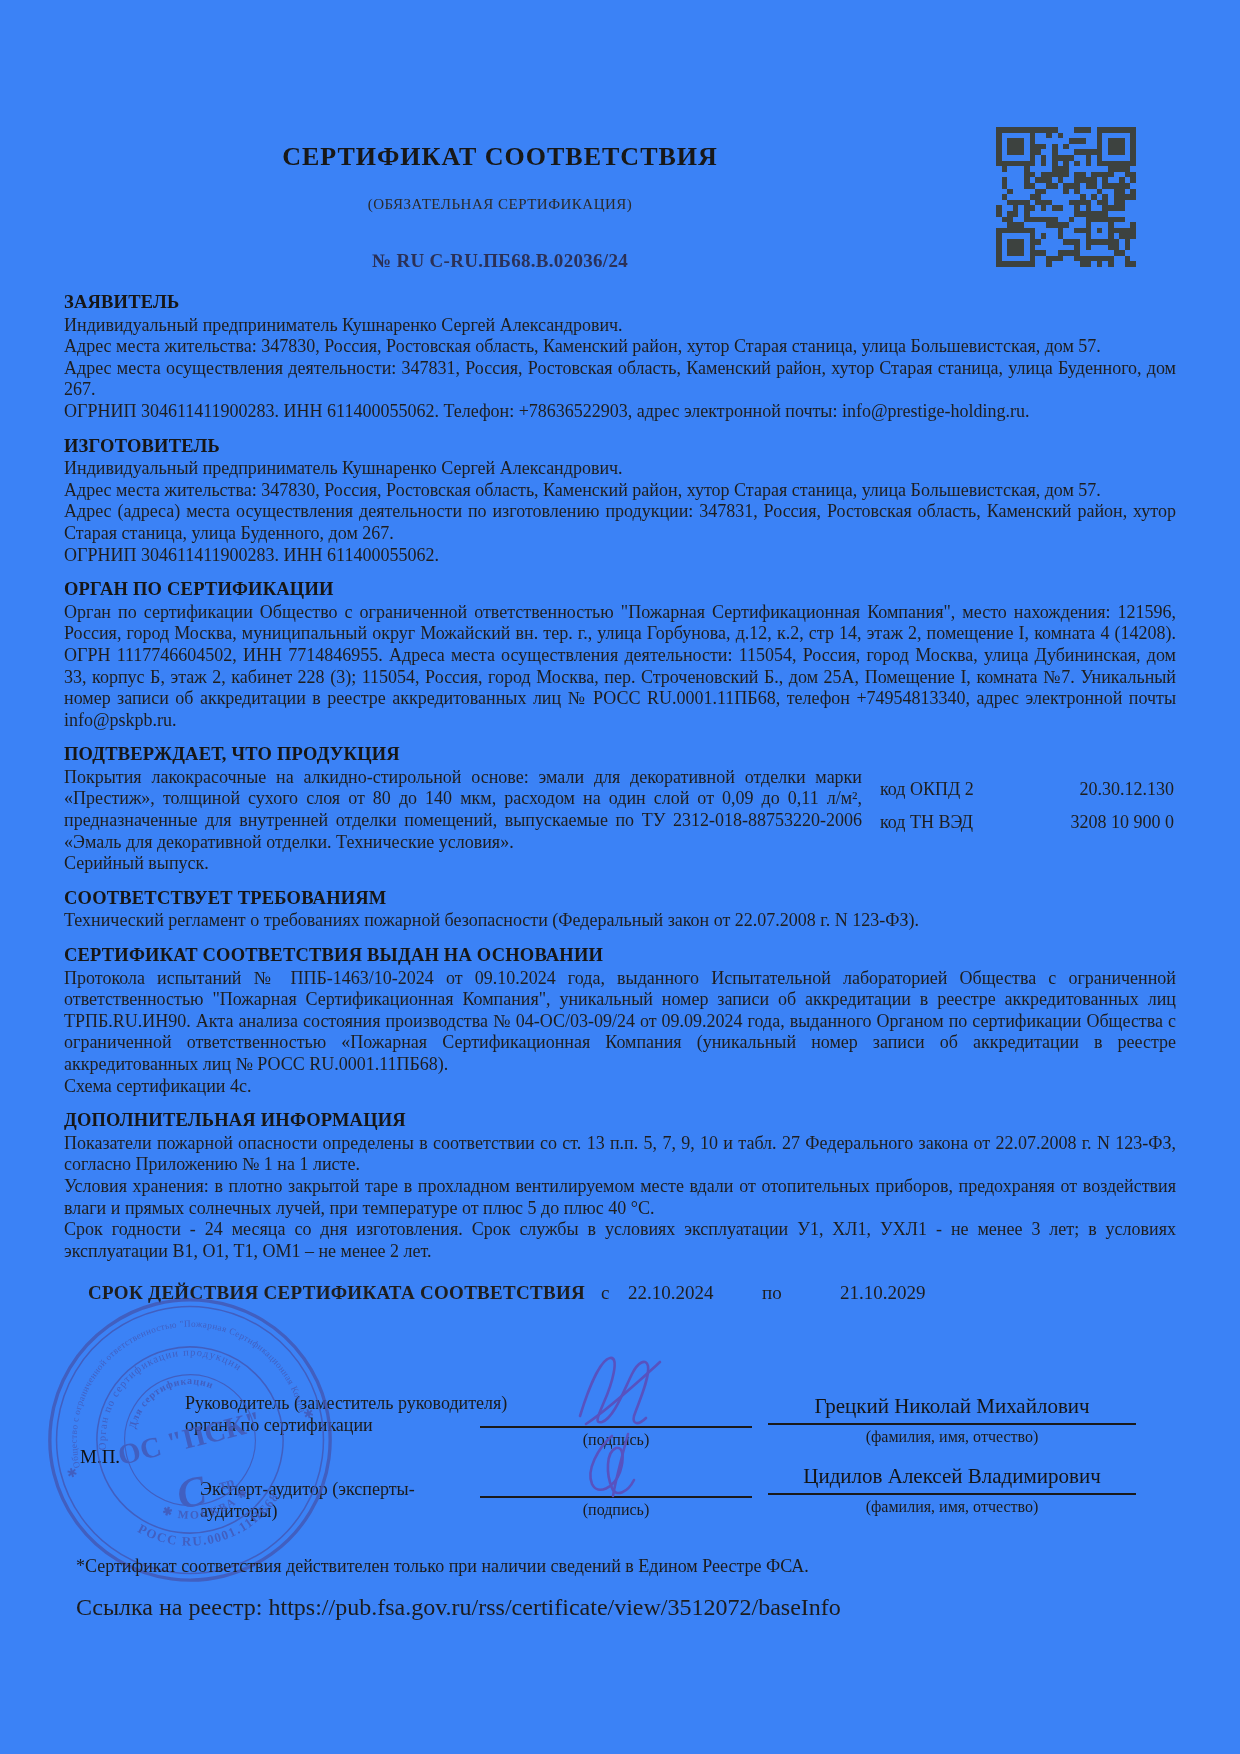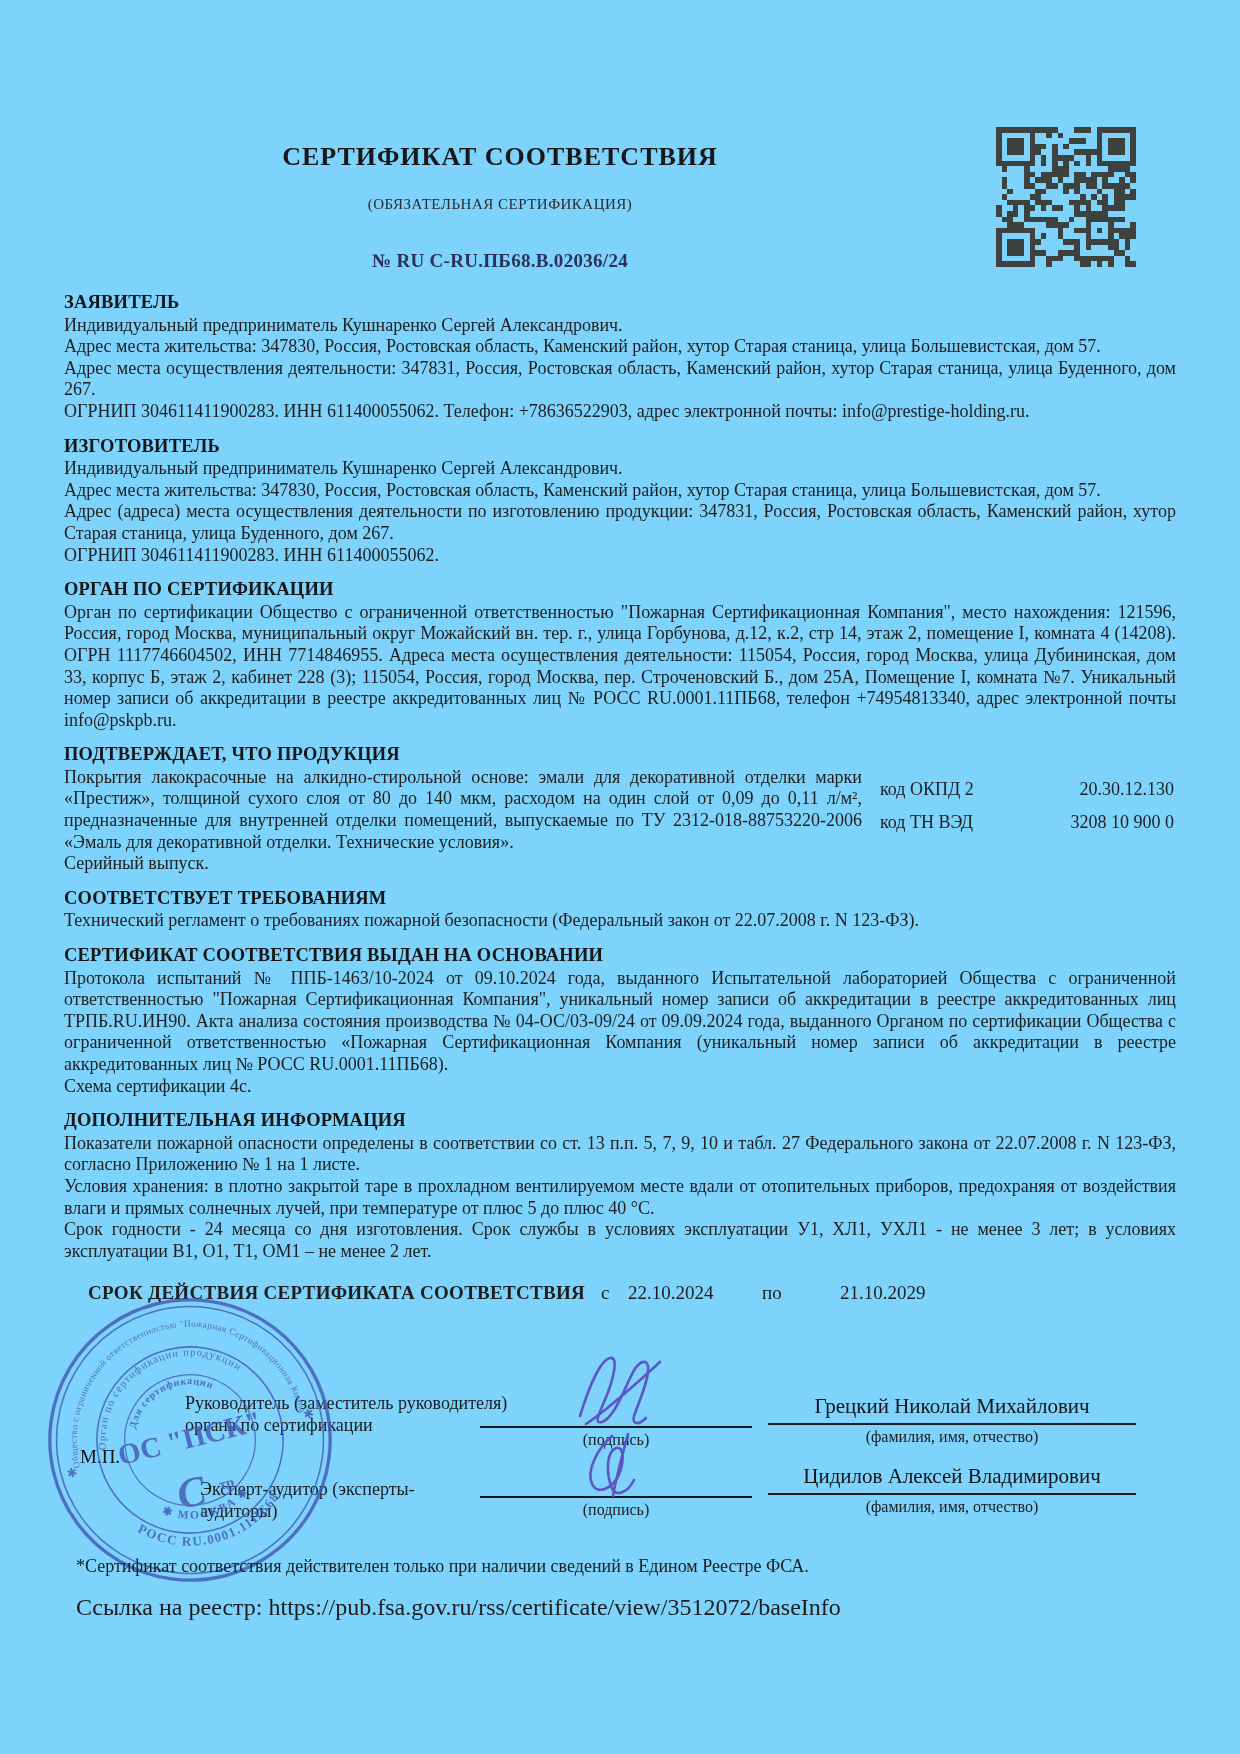--- a/index.html
+++ b/index.html
@@ -1,16 +1,16 @@
 <!DOCTYPE html>
 <html><head>
 <meta charset="utf-8">
 <style>
   html,body{margin:0;padding:0;background:#ffffff;}
-  .page{position:relative;width:1240px;height:1754px;background:#7dd3fc;overflow:hidden;
+  .page{position:relative;width:1240px;height:1754px;background:#3b82f6;overflow:hidden;
         font-family:"Liberation Serif","DejaVu Serif",serif;color:#1e1e1e;}
   
   .doc-title{position:absolute;top:142px;left:0;width:1000px;text-align:center;
              font-size:26px;font-weight:bold;letter-spacing:1px;color:#181818;}
   .doc-subtitle{position:absolute;top:196px;left:0;width:1000px;text-align:center;
                 font-size:15px;letter-spacing:0.5px;color:#2a2a2a;}
   .doc-number{position:absolute;top:250px;left:0;width:1000px;text-align:center;
               font-size:19px;font-weight:bold;color:#2b3157;letter-spacing:0.3px;}
   .qr{position:absolute;left:996px;top:127px;width:140px;height:140px;}
   

